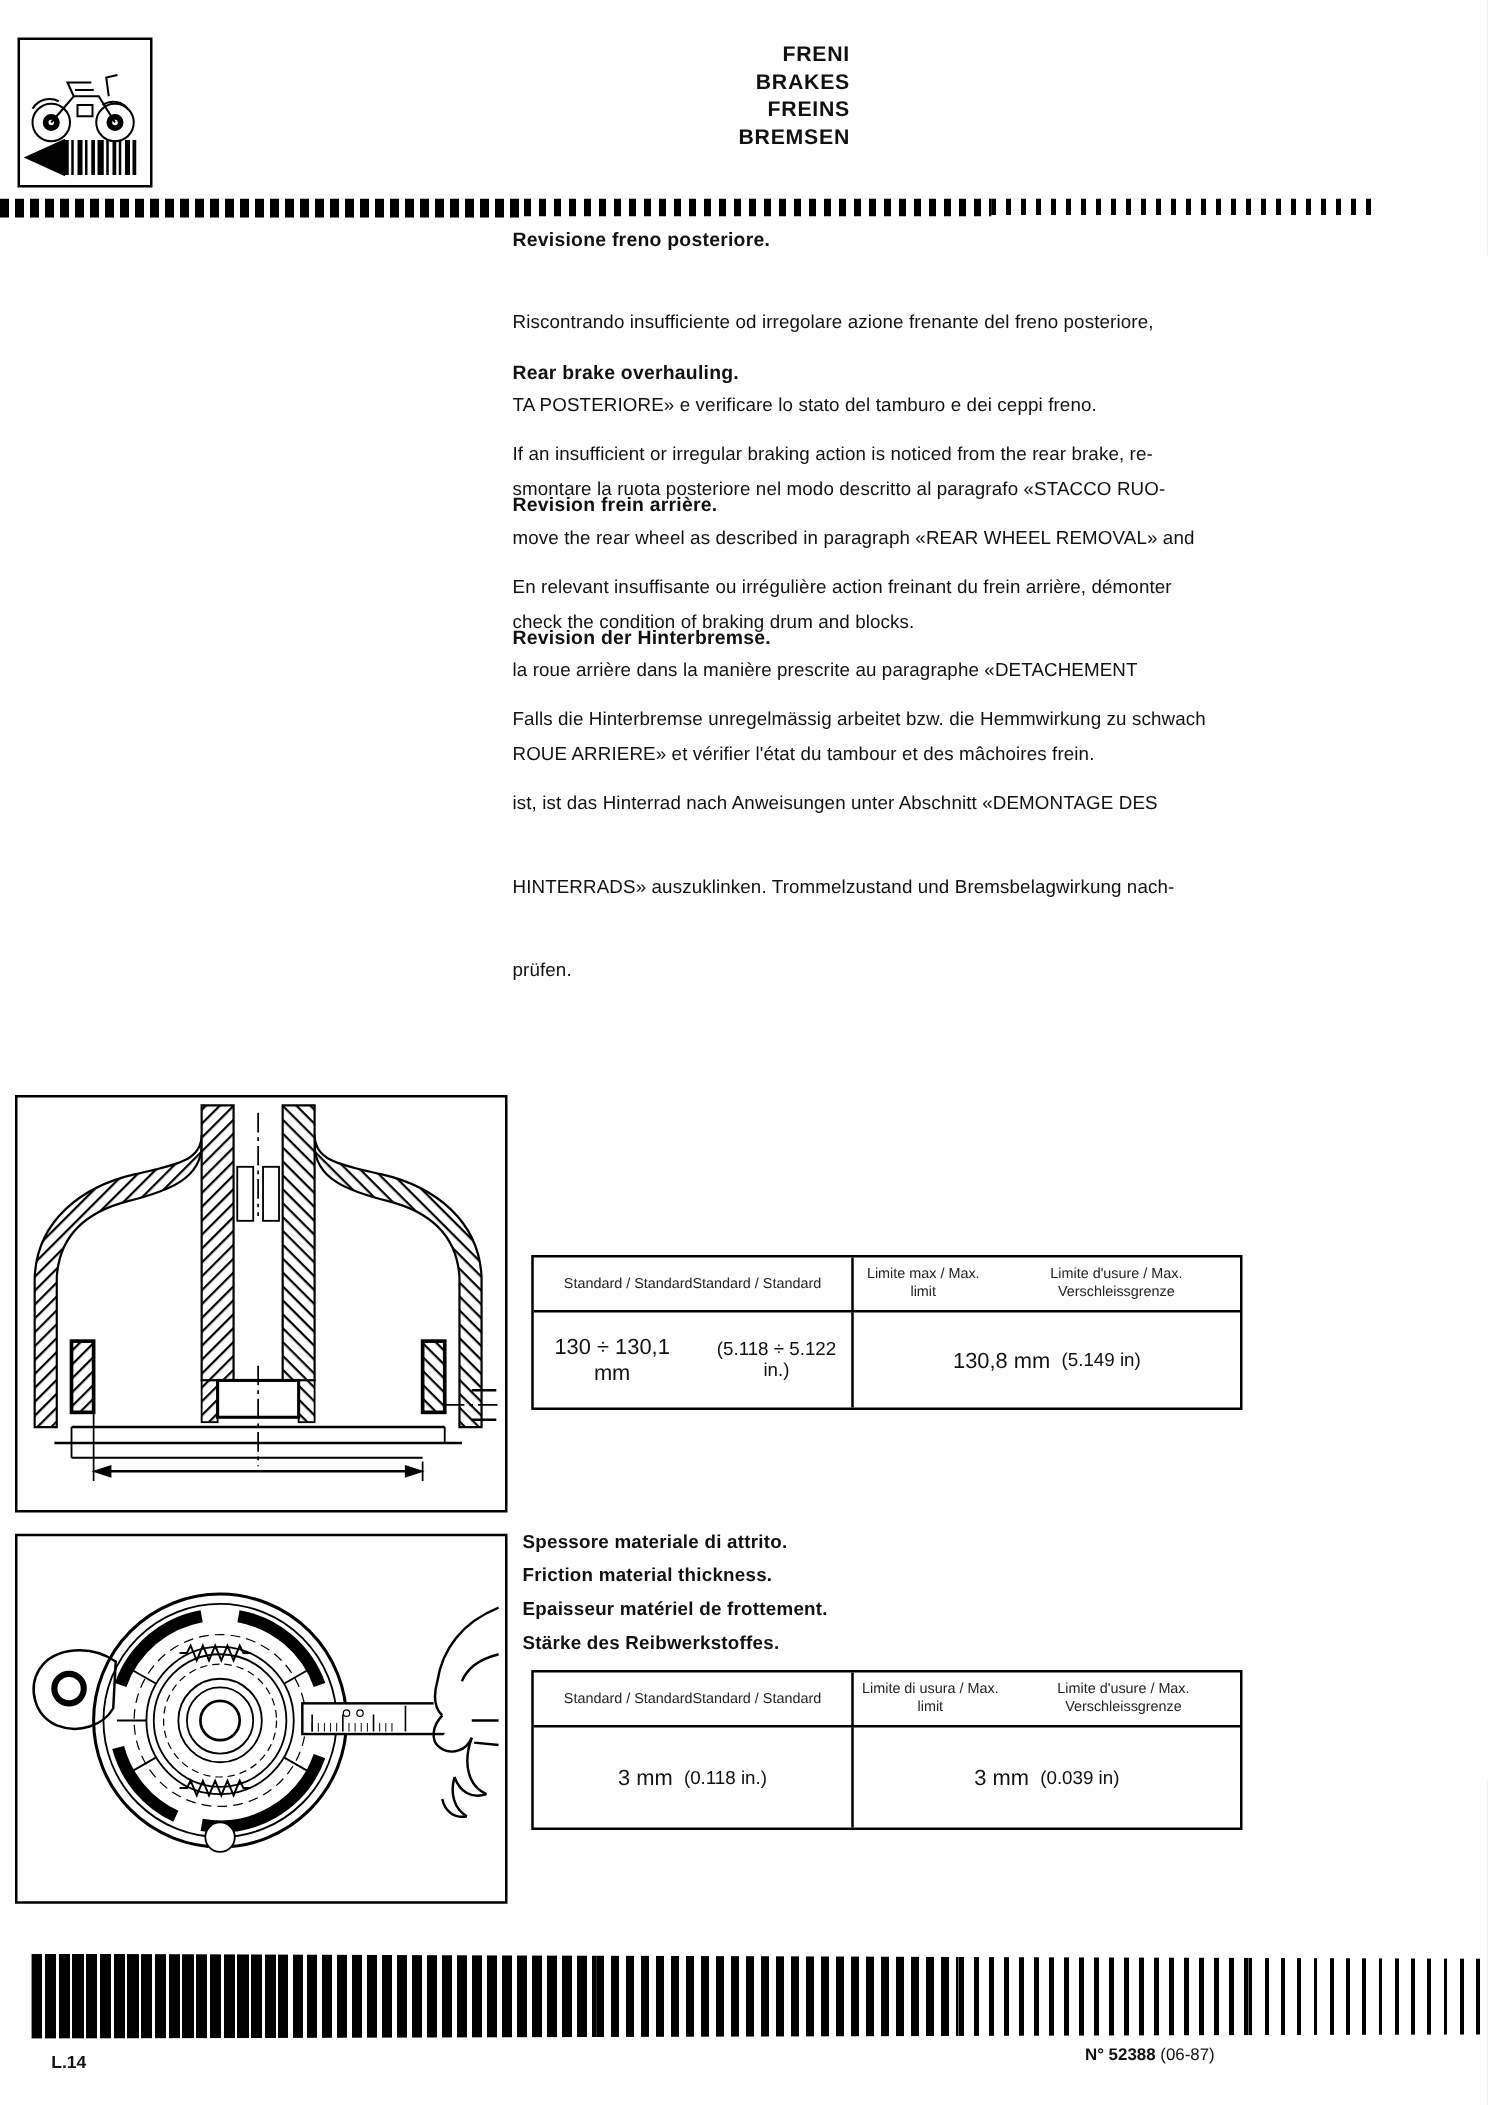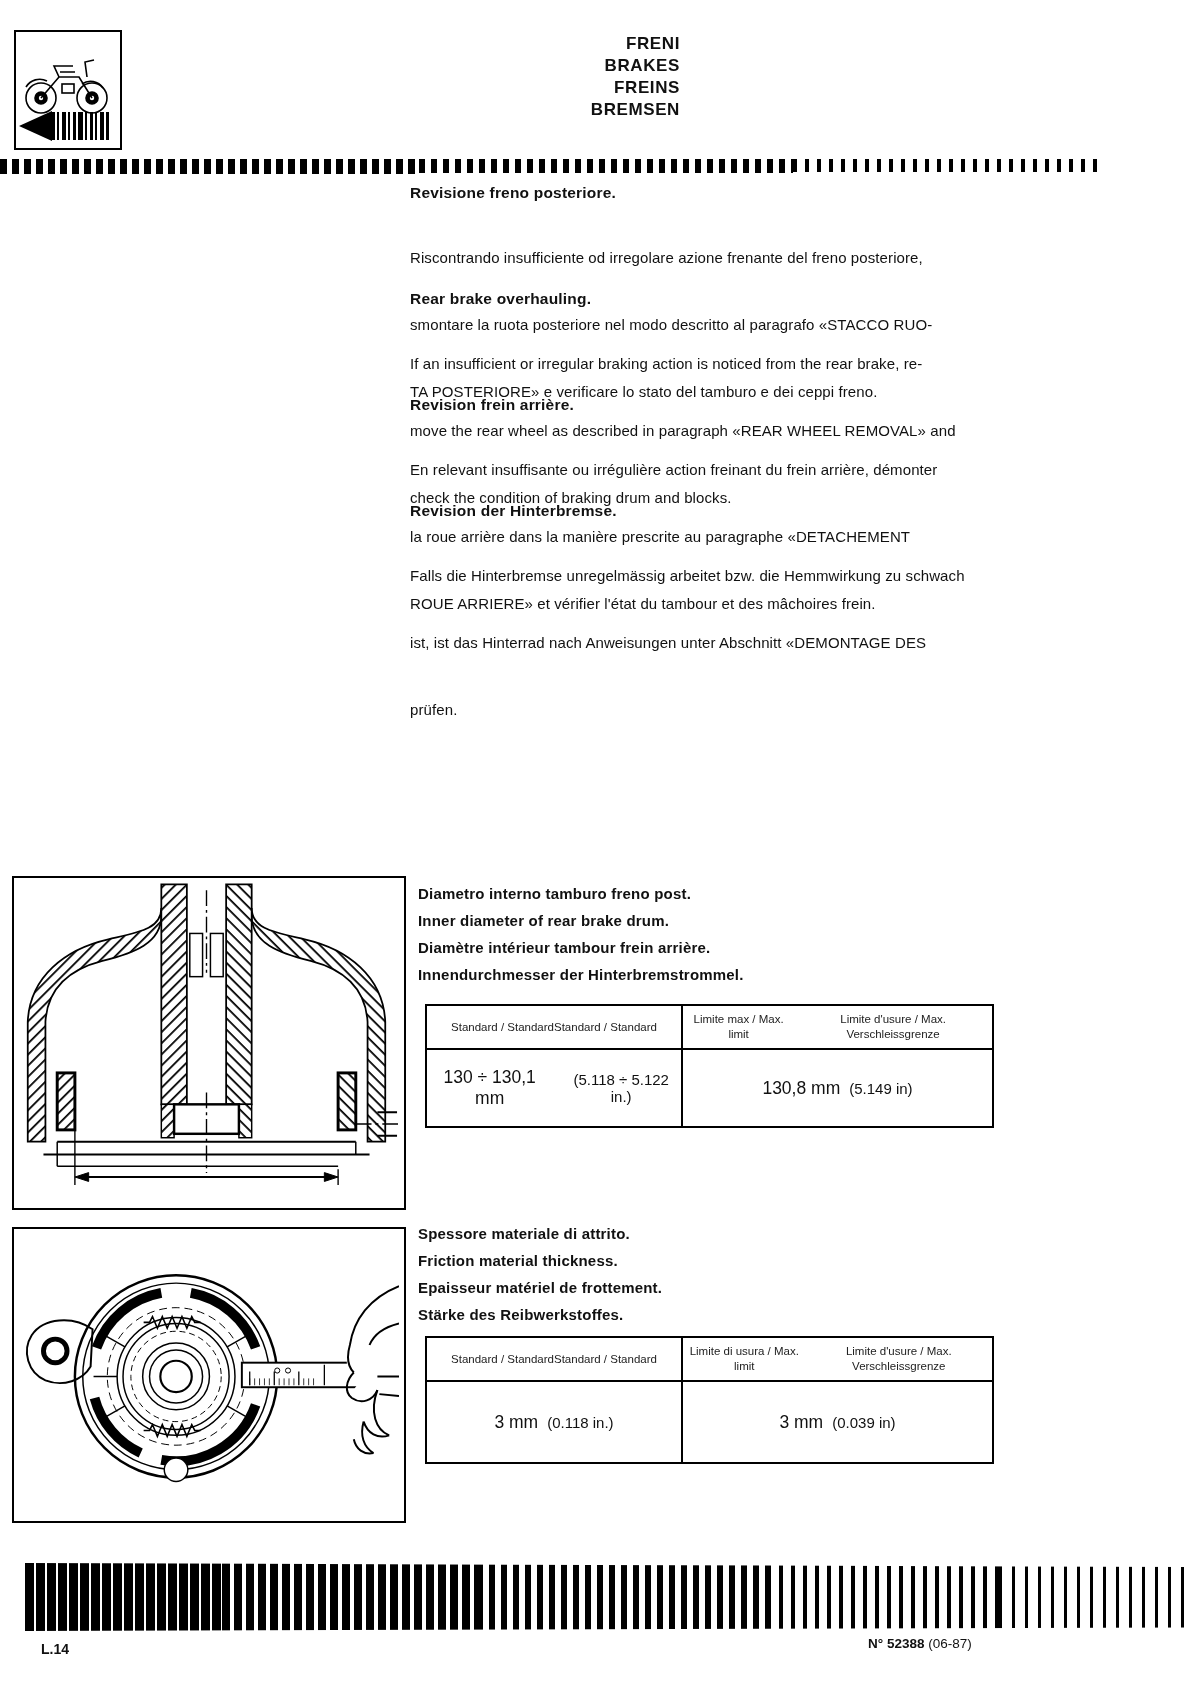--- a/index.html
+++ b/index.html
@@ -103,42 +103,43 @@
 
   <div class="sep-top">
     <div class="s1"></div>
     <div class="s2"></div>
     <div class="s3"></div>
   </div>
 
   <div class="sec" style="top:184px">
     <div class="h">Revisione freno posteriore.</div>
     <div class="bl">Riscontrando insufficiente od irregolare azione frenante del freno posteriore,</div>
+    <div class="bl">TA POSTERIORE» e verificare lo stato del tamburo e dei ceppi freno.</div>
     <div class="bl">smontare la ruota posteriore nel modo descritto al paragrafo «STACCO RUO-</div>
-    <div class="bl">TA POSTERIORE» e verificare lo stato del tamburo e dei ceppi freno.</div>
   </div>
 
   <div class="sec" style="top:290px">
     <div class="h">Rear brake overhauling.</div>
     <div class="bl">If an insufficient or irregular braking action is noticed from the rear brake, re-</div>
     <div class="bl">move the rear wheel as described in paragraph «REAR WHEEL REMOVAL» and</div>
     <div class="bl">check the condition of braking drum and blocks.</div>
   </div>
 
   <div class="sec" style="top:396px">
     <div class="h">Revision frein arrière.</div>
     <div class="bl">En relevant insuffisante ou irrégulière action freinant du frein arrière, démonter</div>
     <div class="bl">la roue arrière dans la manière prescrite au paragraphe «DETACHEMENT</div>
     <div class="bl">ROUE ARRIERE» et vérifier l'état du tambour et des mâchoires frein.</div>
   </div>
 
   <div class="sec" style="top:502px">
     <div class="h">Revision der Hinterbremse.</div>
     <div class="bl">Falls die Hinterbremse unregelmässig arbeitet bzw. die Hemmwirkung zu schwach</div>
     <div class="bl">ist, ist das Hinterrad nach Anweisungen unter Abschnitt «DEMONTAGE DES</div>
+    <div class="bl">HINTERRADS» auszuklinken. Trommelzustand und Bremsbelagwirkung nach-</div>
     <div class="bl">prüfen.</div>
   </div>
 
   <div class="fig" id="fig1">
     <svg width="385" height="325" viewBox="0 0 392 330">
       <defs>
         <pattern id="hatchA" width="8" height="8" patternUnits="userSpaceOnUse" patternTransform="rotate(45)">
           <rect width="8" height="8" fill="#fff"></rect>
             <rect width="1.8" height="8" fill="#000"></rect>
         </pattern>
@@ -165,26 +166,20 @@
       </g>
       <g stroke="#000" fill="#000">
         <path d="M62,232 L62,312 M330,296 L330,312" stroke-width="1.4" fill="none"></path>
         <path d="M72,304 L320,304" stroke-width="2" fill="none"></path>
         <polygon points="62,304 76,299.5 76,308.5"></polygon>
         <polygon points="330,304 316,299.5 316,308.5"></polygon>
       </g>
     </svg>
   </div>
 
-  <div class="cap" style="top:880px">
-    <div>Diametro interno tamburo freno post.</div>
-    <div>Inner diameter of rear brake drum.</div>
-    <div>Diamètre intérieur tambour frein arrière.</div>
-    <div>Innendurchmesser der Hinterbremstrommel.</div>
-  </div>
 
   <div class="spec" id="table1">
     <div class="cell hd c1">
       <div>Standard / Standard</div>
       <div>Standard / Standard</div>
     </div>
     <div class="cell hd">
       <div>Limite max / Max. limit</div>
       <div>Limite d'usure / Max. Verschleissgrenze</div>
     </div>

